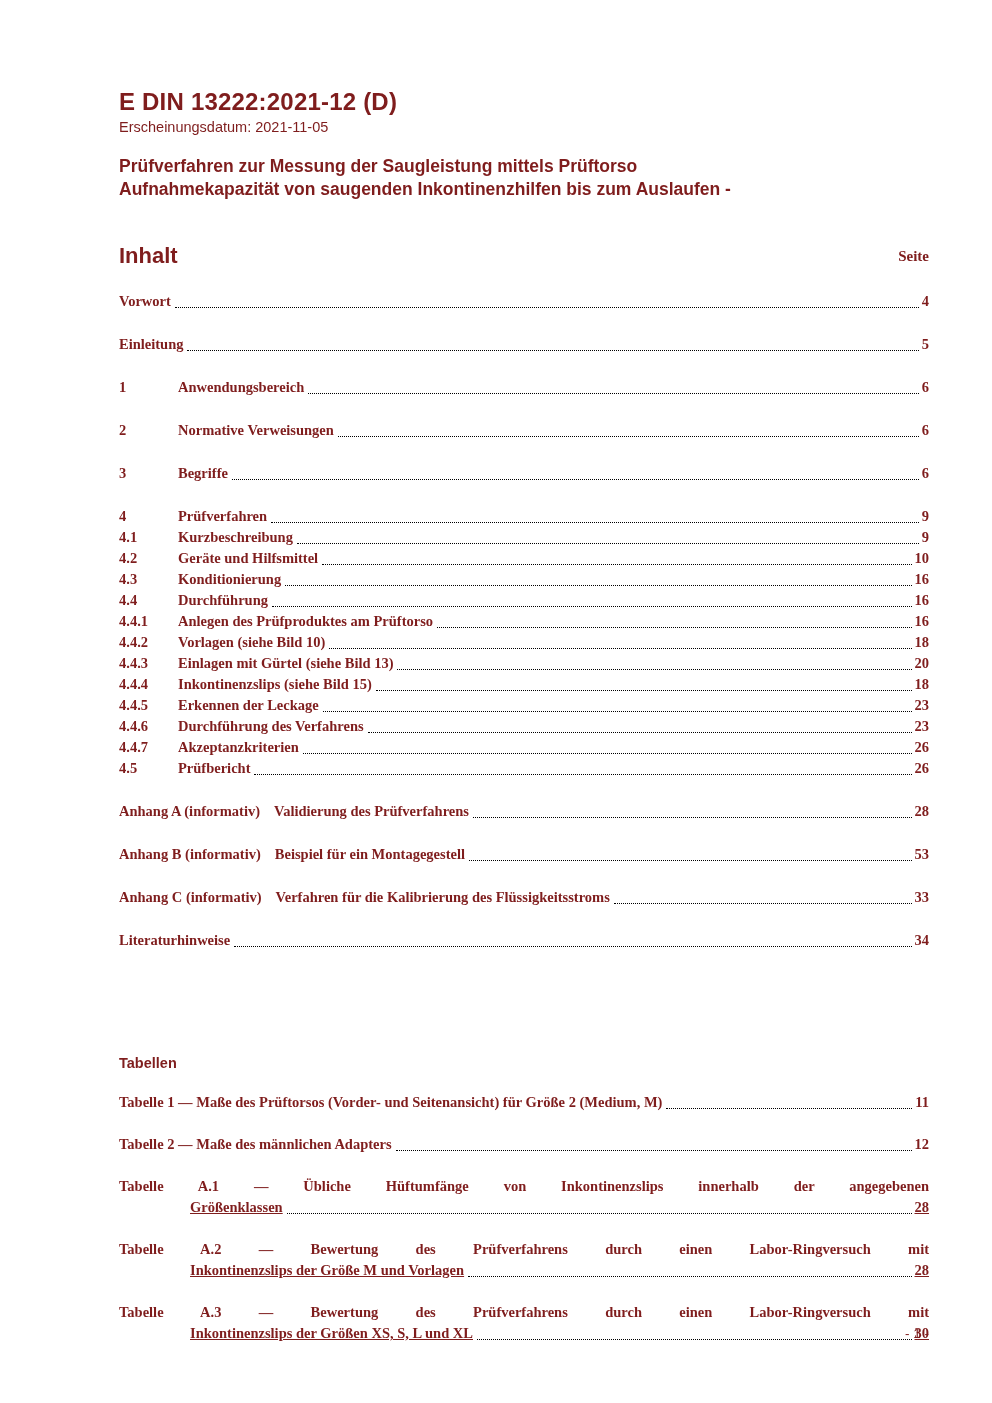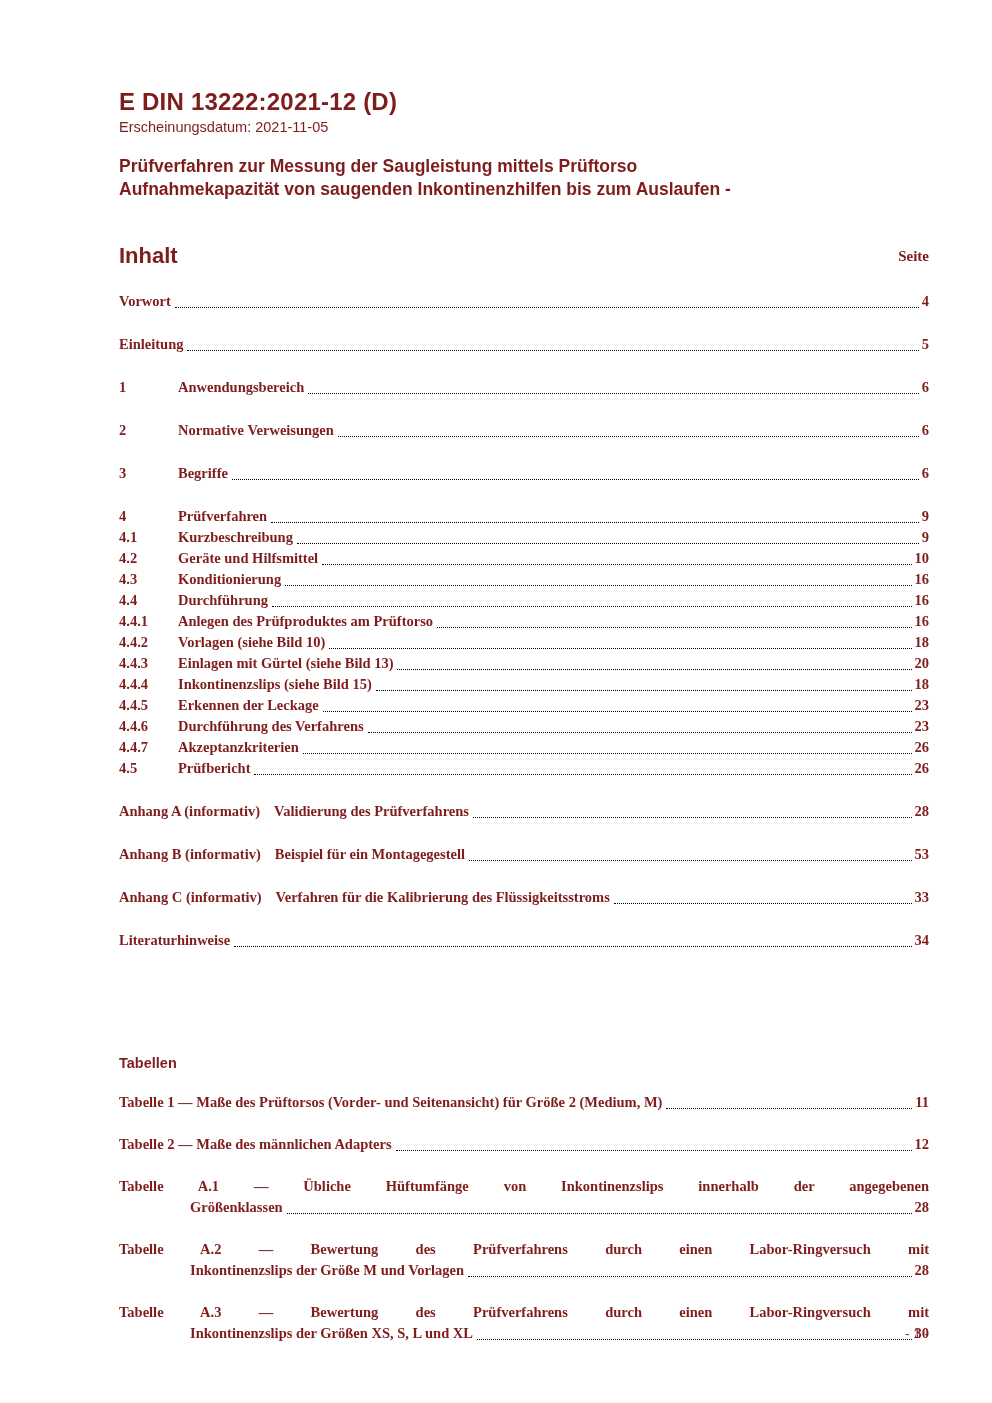--- a/index.html
+++ b/index.html
@@ -77,21 +77,21 @@
     font-weight: bold;
     font-size: 14.5px;
     line-height: 21px;
     margin-top: 21px;
   }
   .justify-line {
     text-align: justify;
     text-align-last: justify;
   }
   .entry-line { display: flex; }
-  .cont { padding-left: 71px; }
+  .cont { padding-left: 71px; text-decoration: underline; }
   .footer {
     position: absolute;
     right: 63px;
     bottom: 62px;
     font-family: "Liberation Sans", sans-serif;
     font-size: 13.5px;
   }
 </style>
 </head>
 <body>

